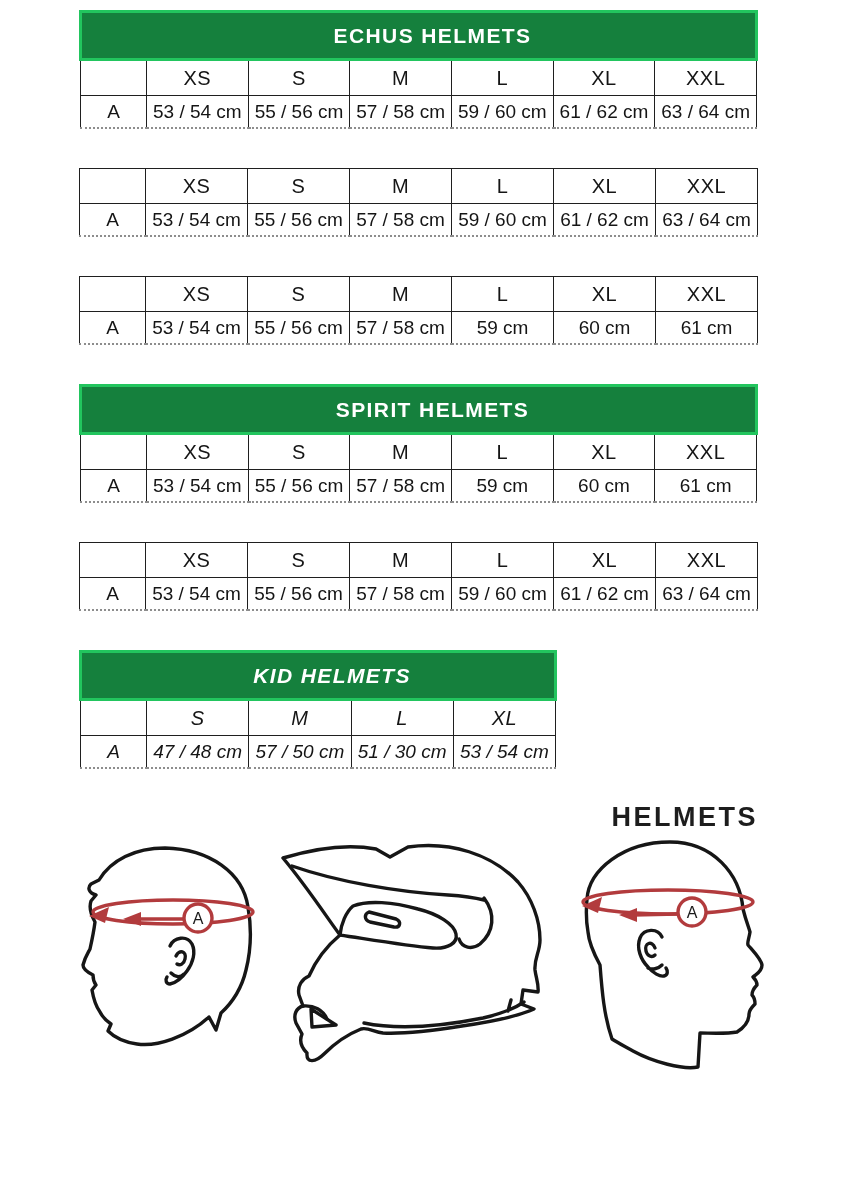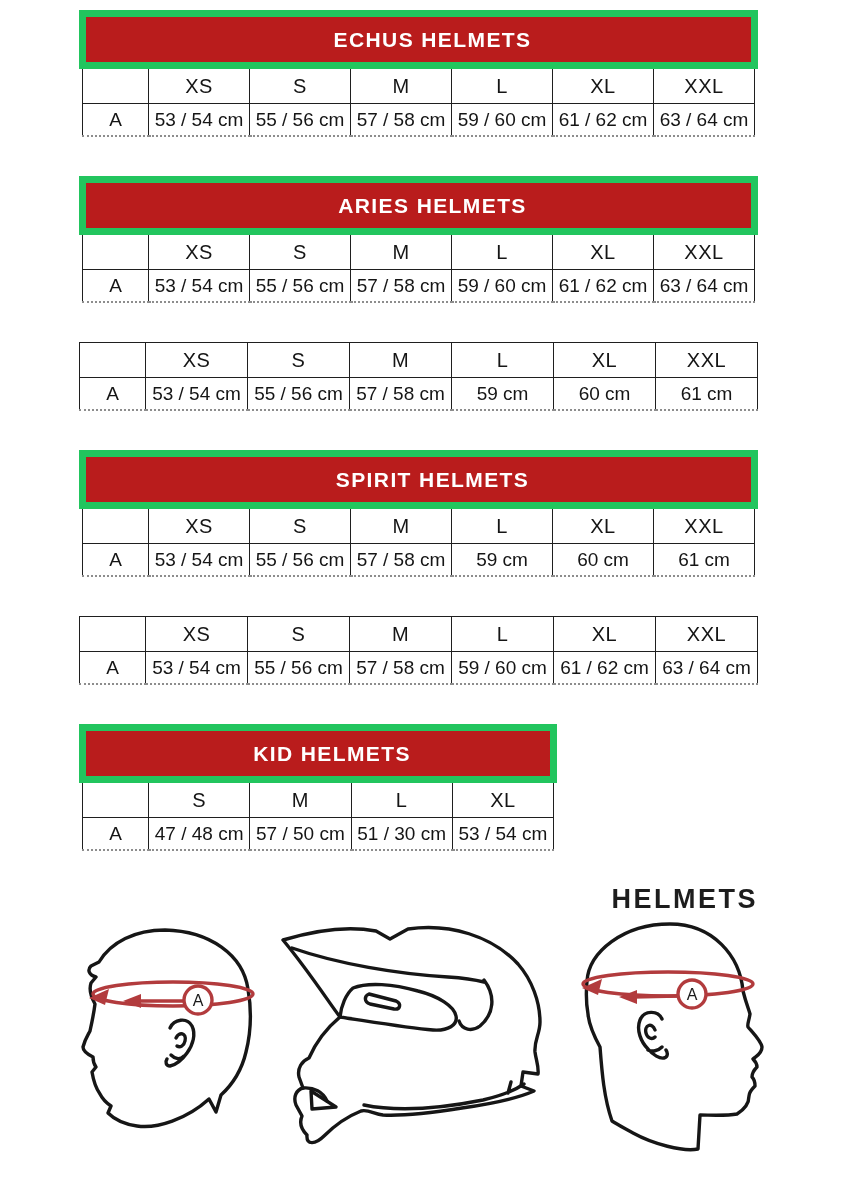--- a/index.html
+++ b/index.html
@@ -3,28 +3,28 @@
 <meta charset="utf-8">
 <style>
   html,body{margin:0;padding:0;background:#ffffff;}
   .page{
     position:relative;width:850px;height:1200px;overflow:hidden;background:#ffffff;
     font-family:"Liberation Sans","DejaVu Sans",sans-serif;color:#151515;
   }
   #tables{padding:10px 0 0 79px;}
   table.size-table{border-collapse:collapse;table-layout:fixed;width:679px;margin:0 0 39px 0;}
   table.size-table.kid{width:478px;}
-  table.size-table:last-child{margin-bottom:0;}
+  table.size-table:last-child{margin-bottom:0;font-style:italic;}
   .size-table th,.size-table td{
     border:1px solid #1f1f1f;padding:0;text-align:center;vertical-align:middle;
     font-weight:400;background:#ffffff;
   }
   .size-table .ttl{
-    background:#b91c1c;color:#ffffff;font-weight:700;font-size:21px;
-    letter-spacing:1.4px;height:45px;border:7px solid #22c55e;padding-left:28px;
+    background:#15803d;color:#ffffff;font-weight:700;font-size:21px;
+    letter-spacing:1.4px;height:45px;border:3px solid #22c55e;padding-left:28px;
   }
   .size-table tr.sizes th{height:34px;font-size:20px;letter-spacing:.5px;}
   .size-table tr.vals th,.size-table tr.vals td{
     height:31px;font-size:19px;border-bottom:2px dotted #8d8d8d;
   }
   .size-table tr.vals th.rowlab{font-size:19px;}
   .section-title{
     width:679px;margin:33px 0 0 79px;text-align:right;
     font-size:27px;font-weight:700;letter-spacing:2.5px;color:#1d1d1d;
   }
@@ -86,23 +86,20 @@
         <colgroup>
           <col style="width:66px">
           <col>
           <col>
           <col>
           <col>
           <col>
           <col>
         </colgroup>
         <thead>
-          <tr>
-            <th class="ttl" colspan="7">ARIES HELMETS</th>
-          </tr>
           <tr class="sizes">
             <th class="corner"></th>
             <th>XS</th>
             <th>S</th>
             <th>M</th>
             <th>L</th>
             <th>XL</th>
             <th>XXL</th>
           </tr>
         </thead>

